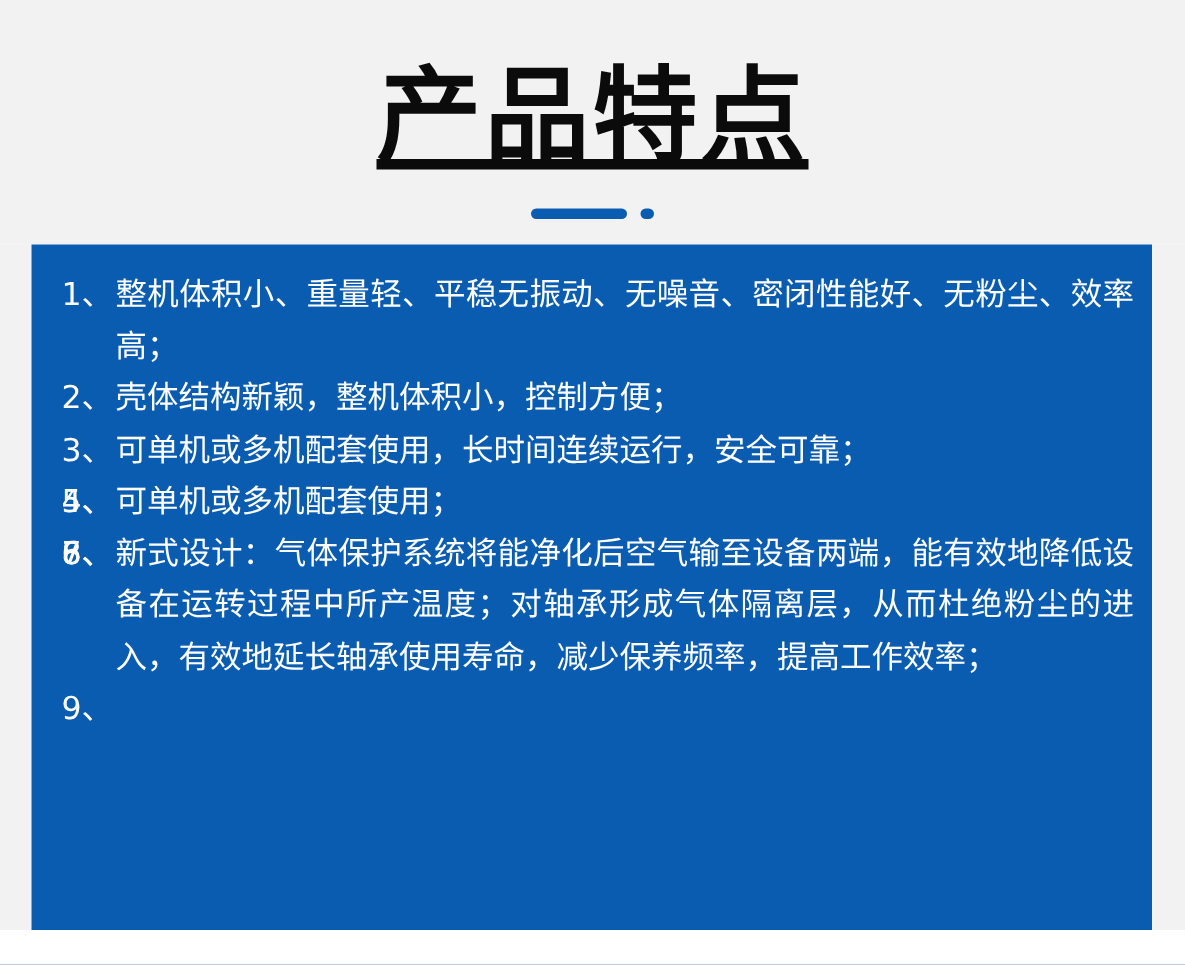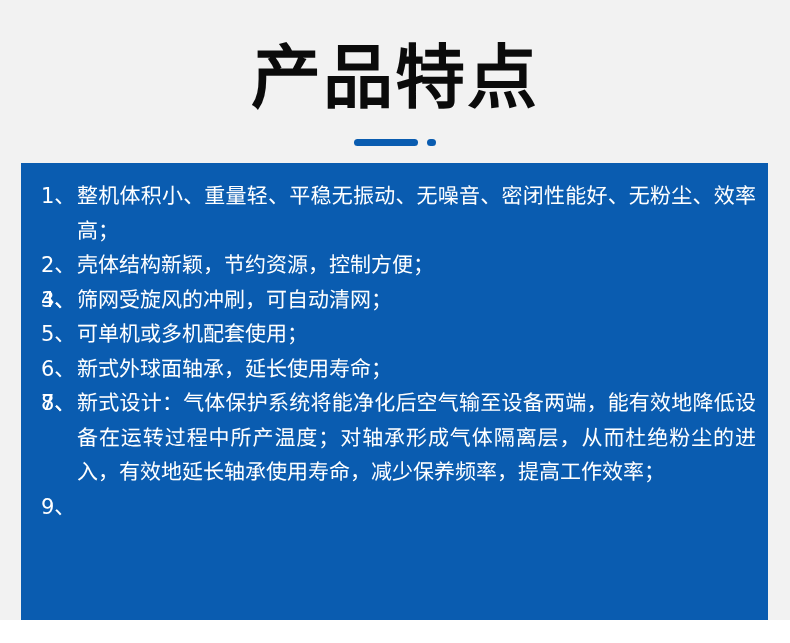--- a/index.html
+++ b/index.html
@@ -51,20 +51,21 @@
     left: 0;
     top: 38px;
     width: 790px;
     text-align: center;
     font-size: 70px;
     line-height: 80px;
     font-weight: 700;
     color: #0b0b0b;
     letter-spacing: 2px;
     font-family: "DejaVu Sans", "Liberation Sans", sans-serif;
+    text-decoration: underline;
   }
   #rule {
     position: absolute;
     left: 0;
     top: 136px;
     width: 790px;
     height: 12px;
     display: flex;
     align-items: center;
     justify-content: center;
@@ -140,25 +141,25 @@
   <div id="title">产品特点</div>
 
   <div id="rule">
     <span class="bar"></span>
     <span class="dot"></span>
   </div>
 
   <div id="panel">
     <ol class="features" id="feature-list">
         <li><span class="num">1、</span><span class="txt">整机体积小、重量轻、平稳无振动、无噪音、密闭性能好、无粉尘、效率高；</span></li>
-        <li><span class="num">2、</span><span class="txt">壳体结构新颖，节约资源，控制方便；</span></li>
-        <li><span class="num">3、</span></li>
-        <li><span class="num">4、</span><span class="txt">筛网受旋风的冲刷，可自动清网；</span></li>
+        <li><span class="num">2、</span><span class="txt">壳体结构新颖，整机体积小，控制方便；</span></li>
+        <li><span class="num">3、</span><span class="txt">可单机或多机配套使用，长时间连续运行，安全可靠；</span></li>
+        <li><span class="num">4、</span></li>
         <li><span class="num">5、</span><span class="txt">可单机或多机配套使用；</span></li>
-        <li><span class="num">6、</span><span class="txt">新式外球面轴承，延长使用寿命；</span></li>
+        <li><span class="num">6、</span></li>
         <li><span class="num">7、</span></li>
         <li><span class="num">8、</span><span class="txt">新式设计：气体保护系统将能净化后空气输至设备两端，能有效地降低设备在运转过程中所产温度；对轴承形成气体隔离层，从而杜绝粉尘的进入，有效地延长轴承使用寿命，减少保养频率，提高工作效率；</span></li>
         <li><span class="num">9、</span></li>
       </ol>
   </div>
 
   <div id="footer-white"></div>
 
 </div>
 

